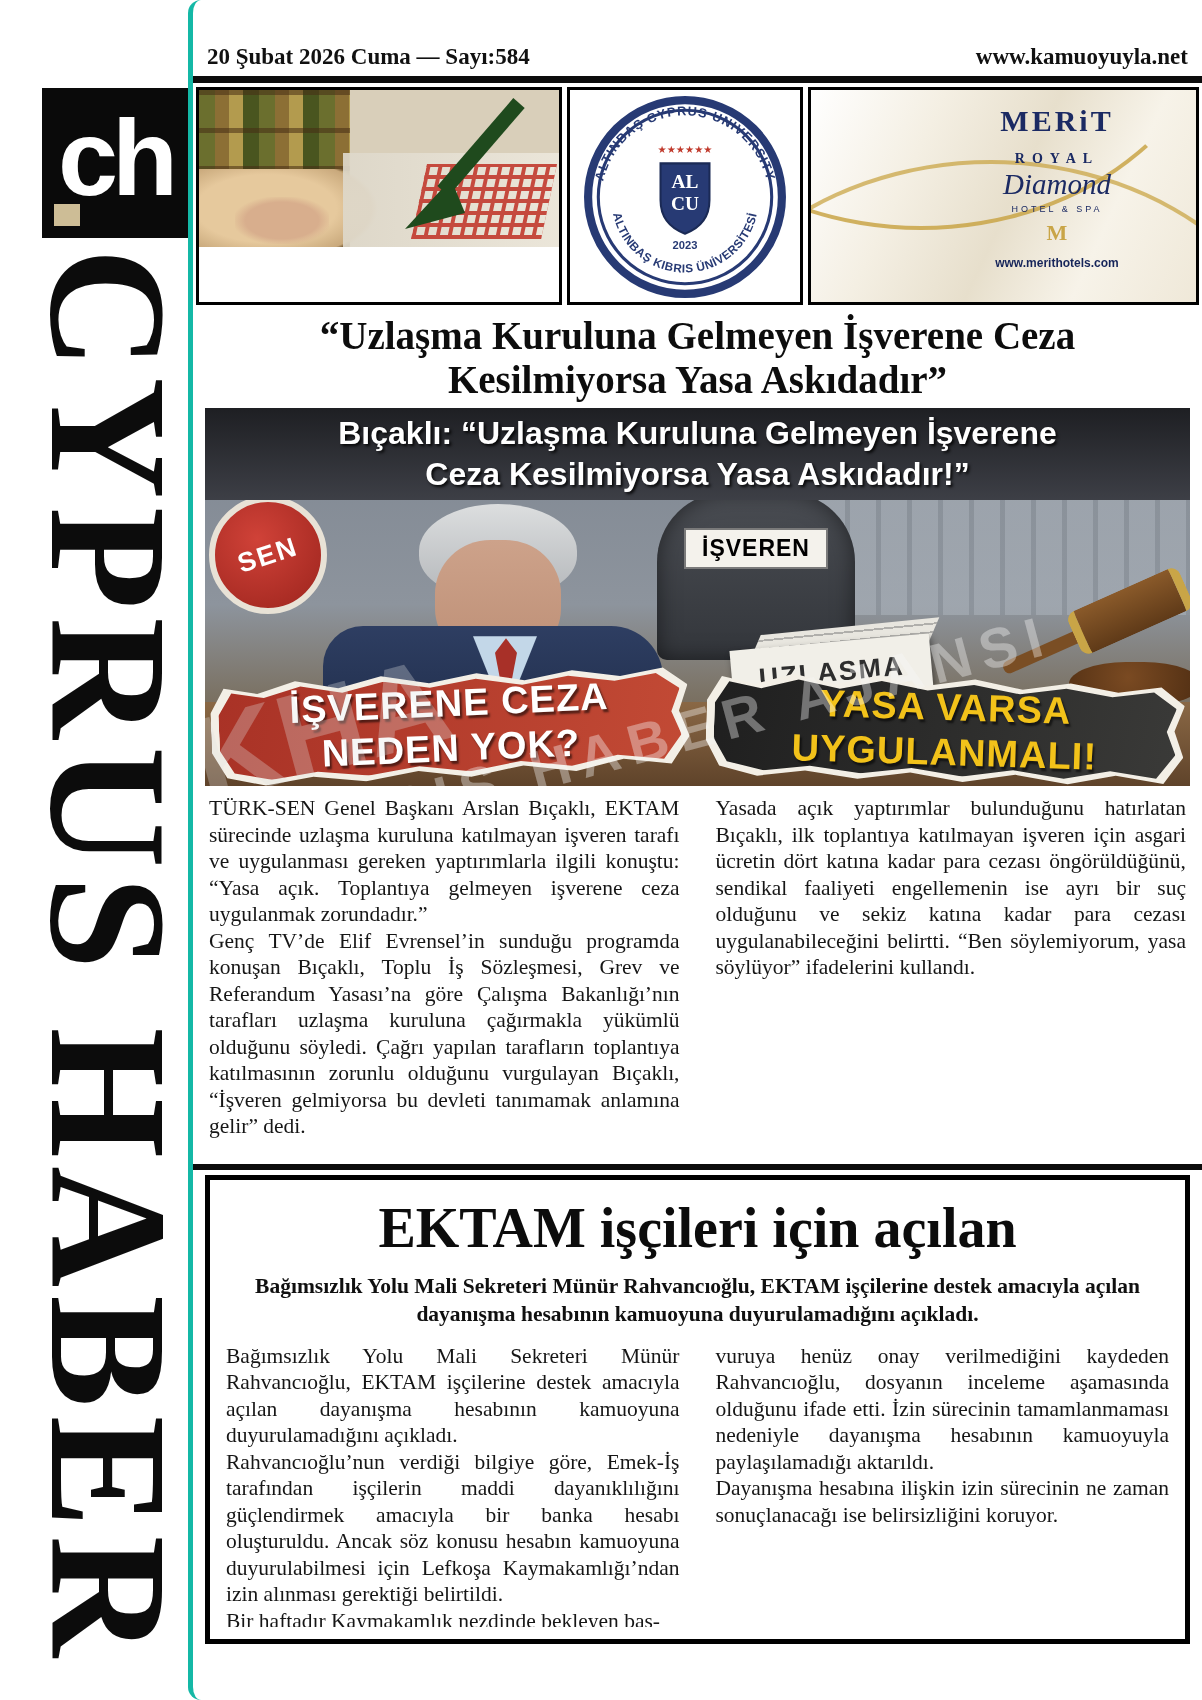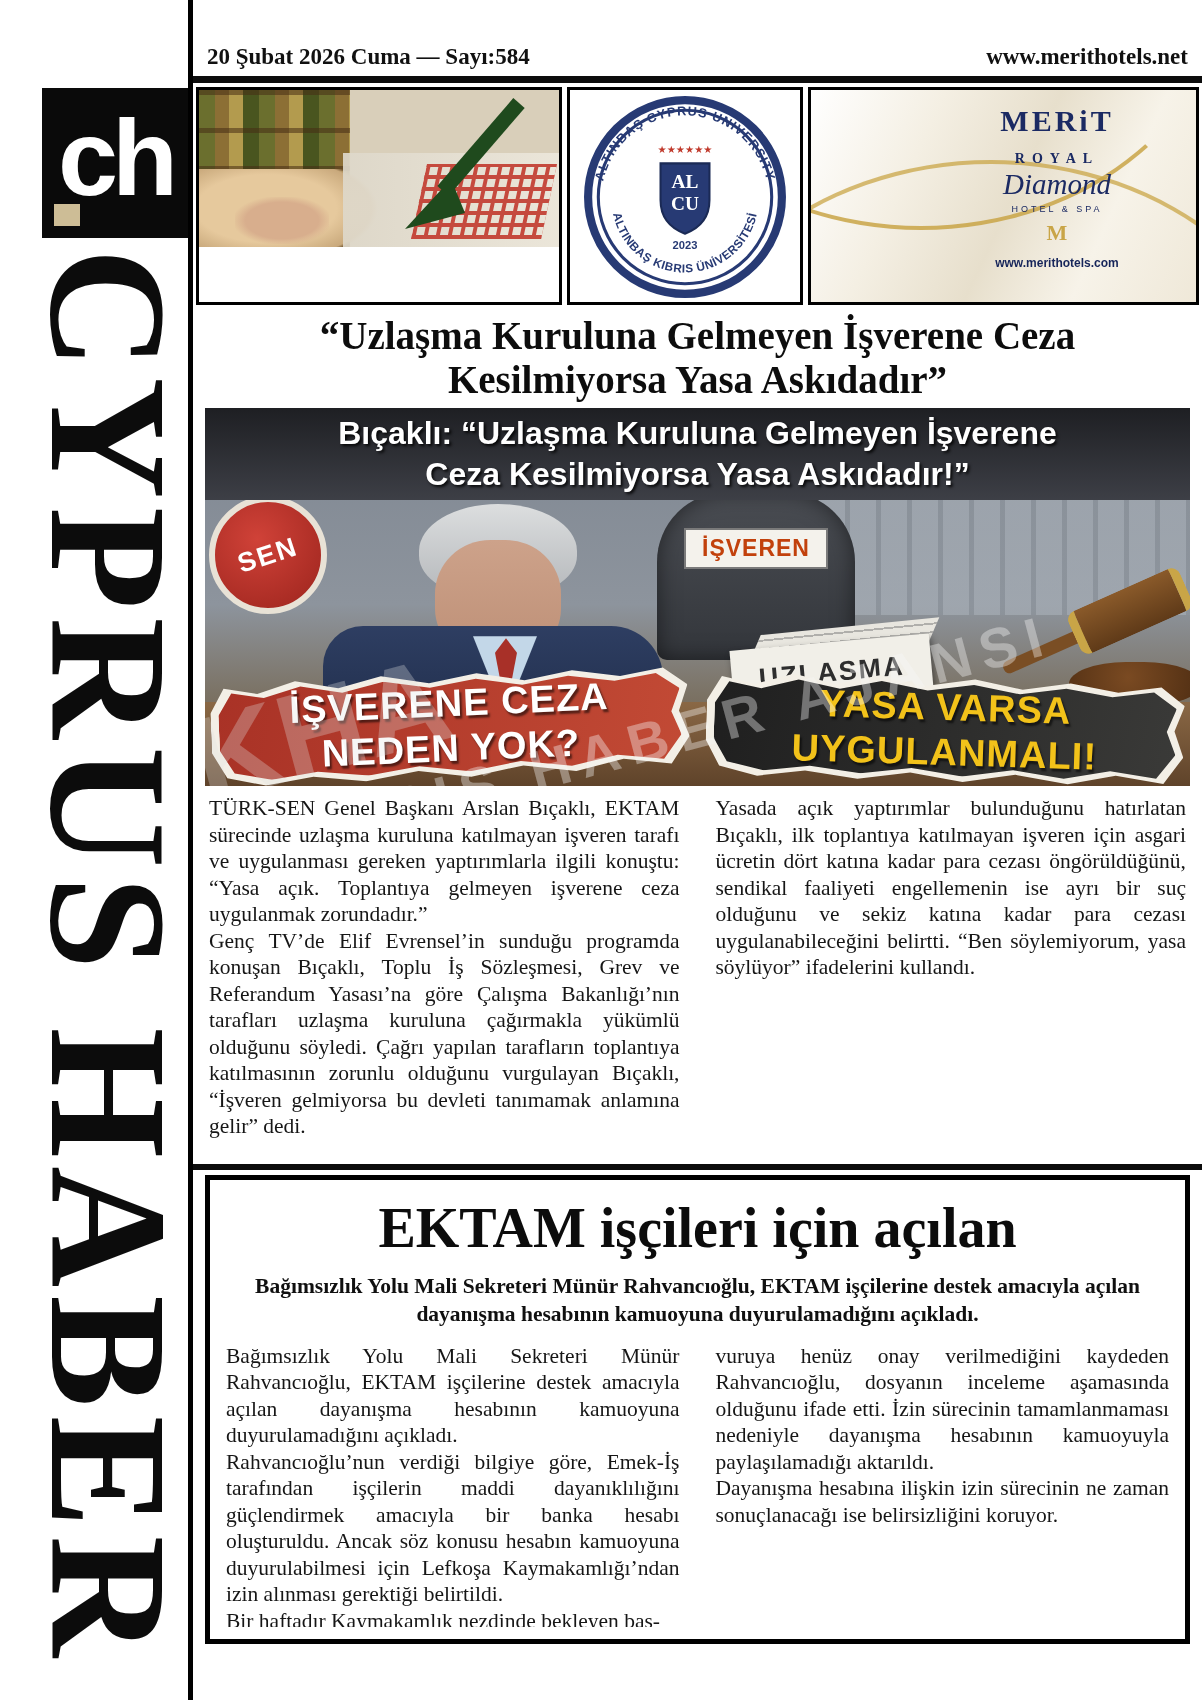--- a/index.html
+++ b/index.html
@@ -13,21 +13,21 @@
   .ch-logo { position:absolute; left:42px; top:88px; width:146px; height:150px; background:#0a0a0a;
              display:flex; align-items:center; justify-content:center; }
   .ch-logo .ch-text { color:#fff; font-family:"Liberation Sans", sans-serif; font-weight:bold;
                       font-size:108px; letter-spacing:-6px; margin-top:-12px; }
   .ch-dot { position:absolute; left:12px; bottom:12px; width:26px; height:22px; background:#cdbd96; }
   .vertical-title { position:absolute; top:248px; left:184px; transform:rotate(90deg); transform-origin:0 0;
                     white-space:nowrap; font-family:"Liberation Serif", serif; font-weight:bold;
                     font-size:168px; line-height:150px; letter-spacing:8px; color:#0c0c0c; }
 
   
-  .main-col { position:absolute; left:188px; top:0; width:1014px; height:1700px; border-left:5px solid #000000; background:#fff; }
+  .main-col { position:absolute; left:188px; top:0; width:1014px; height:1700px; border-left:5px solid #14b8a6; background:#fff;border-radius:13px; }
 
   .topbar { display:flex; justify-content:space-between; align-items:flex-end;
             padding:44px 14px 6px 14px; font-weight:bold; font-size:23px; }
   .rule { height:7px; background:#0d0d0d; }
   .rule2 { height:6px; background:#0d0d0d; margin-top:4px; }
 
   
   .top-row { display:flex; gap:5px; padding:4px 3px 0 3px; height:222px; }
   .adbox { border:3px solid #000; position:relative; overflow:hidden; background:#fff; }
   .box-photo { width:366px; }
@@ -96,21 +96,21 @@
          clip-path:polygon(50% 0,100% 20%,50% 100%,0 20%); }
   .sen-badge { position:absolute; left:4px; top:88px; width:118px; height:118px; border-radius:50%; z-index:3;
                background:radial-gradient(circle at 40% 35%, #d04238, #9c241d); border:6px solid #e8e2d6;
                display:flex; align-items:center; justify-content:center; }
   .sen-badge span { color:#fff; font-family:"Liberation Sans", sans-serif; font-weight:bold; font-size:27px;
                     letter-spacing:2px; transform:rotate(-18deg); }
   .chair { position:absolute; left:452px; top:84px; width:198px; height:168px; z-index:2;
            border-radius:70px 70px 10px 10px; background:linear-gradient(#4a4d53,#33363b);
            box-shadow:inset 0 0 22px rgba(0,0,0,.5); }
   .chair-sign { position:absolute; top:36px; left:50%; transform:translateX(-50%); background:#f4f2ec;
-                color:#c2410c; font-family:"Liberation Sans", sans-serif; font-weight:bold; font-size:23px;
+                color:#000000; font-family:"Liberation Sans", sans-serif; font-weight:bold; font-size:23px;
                 padding:5px 16px; border:2px solid #7a7a7a; letter-spacing:1px; white-space:nowrap; }
   .desk-sign { position:absolute; left:528px; top:234px; width:200px; height:90px; background:#f1efe8; z-index:3;
                transform:rotate(-5deg); box-shadow:2px 4px 7px rgba(0,0,0,.45);
                display:flex; flex-direction:column; align-items:center; justify-content:center;
                font-family:"Liberation Sans", sans-serif; font-weight:bold; font-size:27px; color:#2e2e2e;
                letter-spacing:2px; line-height:1.12; }
   .gavel { position:absolute; left:806px; top:166px; width:190px; height:140px; z-index:3; }
   .gavel-head { position:absolute; left:58px; top:14px; width:122px; height:46px; border-radius:10px;
                 background:linear-gradient(#8a5a2a,#5f3a18); transform:rotate(-24deg);
                 border-left:9px solid #c9a547; border-right:9px solid #c9a547; }
@@ -160,21 +160,21 @@
       <span class="ch-text">ch</span>
       <span class="ch-dot"></span>
     </div>
     <div class="vertical-title">CYPRUS HABER</div>
   </aside>
 
   <main class="main-col">
 
     <header class="topbar">
       <span>20 Şubat 2026  Cuma —  Sayı:584</span>
-      <span>www.merithotels.net</span>
+      <span>www.kamuoyuyla.net</span>
     </header>
     <div class="rule"></div>
 
     <div class="top-row">
 
       <div class="adbox box-photo">
         <div class="news-photo">
           <div class="shelf"></div>
           <div class="money"></div>
           <div class="hand"></div>

